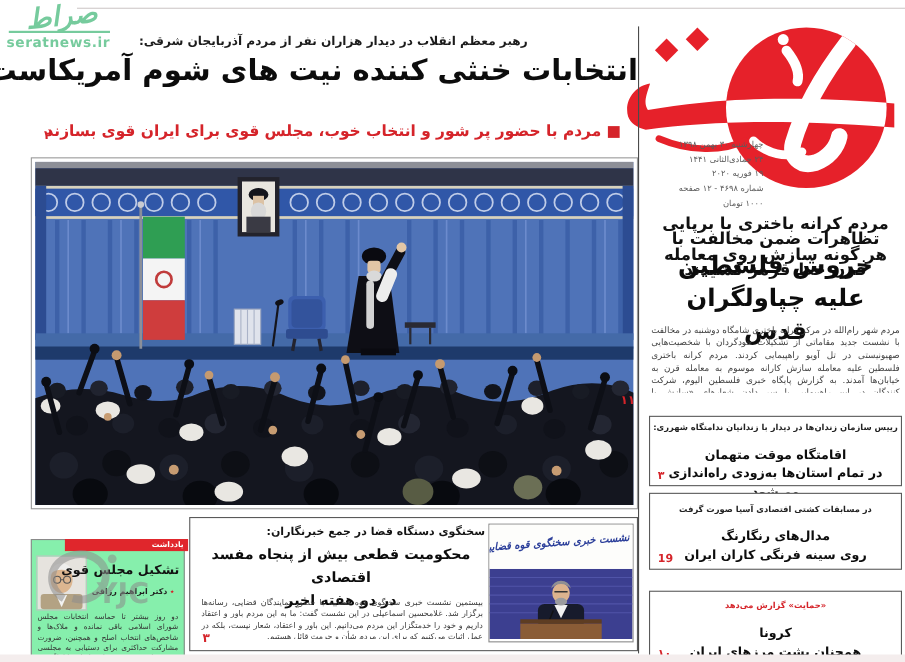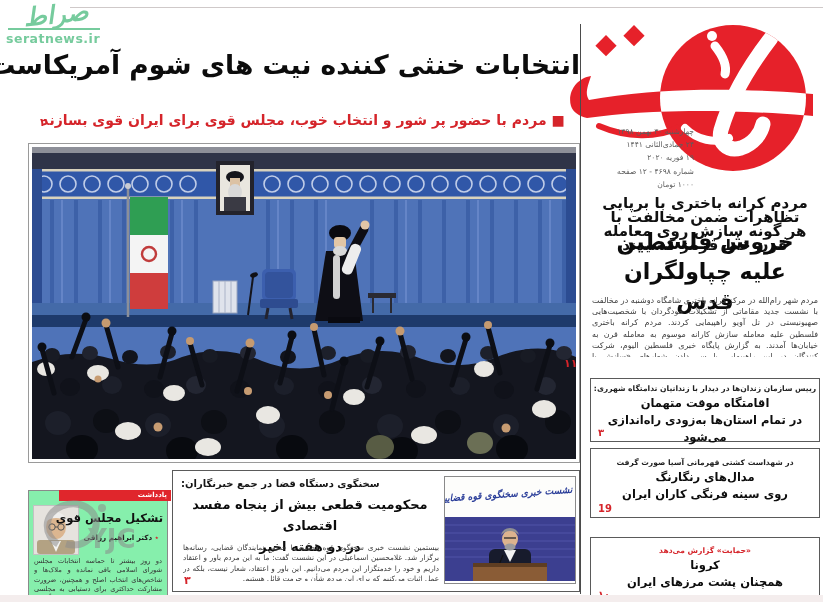--- a/index.html
+++ b/index.html
@@ -43,21 +43,21 @@
               color:#111;line-height:14px;}
   .pal-headline{left:592px;top:227px;width:226px;font-size:22px;font-weight:bold;
                 color:#0c0c0c;line-height:30px;}
   .pal-body{left:592px;top:295px;width:226px;height:62px;font-size:8px;color:#3d3d3d;
             line-height:11.2px;text-align:justify;overflow:hidden;}
   .pal-page{left:564px;top:357px;font-size:11px;font-weight:bold;color:#d5242a;}
 
   .rbox{left:590px;width:228px;border:1px solid #5a5a5a;background:#fff;}
   .rbox .k{margin-top:5px;font-size:7.6px;font-weight:bold;color:#222;}
   .rbox .k.red{color:#d5242a;}
-  .rbox .h{margin-top:2px;font-size:11.5px;font-weight:bold;color:#0d0d0d;line-height:17px;}
+  .rbox .h{margin-top:12px;font-size:11.5px;font-weight:bold;color:#0d0d0d;line-height:17px;}
   .rbox .pg{position:absolute;left:7px;bottom:3px;font-size:10px;font-weight:bold;color:#d5242a;}
   .rbox1{top:378px;height:62px;}
   .rbox2{top:448px;height:68px;}
   .rbox3{top:537px;height:65px;}
 
   
   .notebox{left:28px;top:490px;width:138px;height:116px;border:1px solid #8a8a8a;background:#86efac;}
   .note-tab{position:absolute;top:-1px;right:-4px;width:112px;height:11px;background:#e0262c;}
   .note-tab span{position:absolute;right:4px;top:1px;font-size:7px;font-weight:bold;color:#fff;}
   .note-photo{position:absolute;left:4px;top:14px;width:44px;height:48px;border:1px solid #c2c2c2;}
@@ -65,21 +65,21 @@
                  font-weight:bold;color:#111;text-align:right;}
   .note-byline{position:absolute;left:50px;top:42px;width:84px;font-size:7.2px;
                font-weight:bold;color:#222;text-align:center;}
   .note-body{position:absolute;left:5px;top:66px;width:128px;height:40px;font-size:6.7px;
              color:#333;line-height:9.3px;text-align:justify;overflow:hidden;}
   .note-page{position:absolute;left:5px;bottom:2px;font-size:10px;font-weight:bold;color:#d5242a;}
 
   
   .judbox{left:172px;top:470px;width:406px;height:120px;border:1px solid #5a5a5a;background:#fff;}
   .jud-kicker{position:absolute;left:8px;top:7px;width:260px;font-size:10px;font-weight:bold;
-              color:#151515;text-align:left;}
+              color:#151515;text-align:right;}
   .jud-headline{position:absolute;left:4px;top:23px;width:266px;font-size:13px;font-weight:bold;
                 color:#0c0c0c;line-height:21px;text-align:center;}
   .jud-body{position:absolute;left:10px;top:72px;width:256px;height:38px;font-size:7.3px;
             color:#3a3a3a;line-height:10.3px;text-align:justify;overflow:hidden;}
   .jud-page{position:absolute;left:11px;bottom:4px;font-size:11px;font-weight:bold;color:#d5242a;}
   .jud-photo{position:absolute;left:271px;top:5px;width:130px;height:106px;border:1px solid #8a8a8a;
              background:#fff;}
   .jud-caption{height:40px;background:#fdfdfb;position:relative;overflow:hidden;}
   .jud-caption span{position:absolute;left:0;top:11px;width:130px;text-align:center;
       font-size:9.5px;font-weight:bold;font-style:italic;color:#2c3f9a;
@@ -133,20 +133,21 @@
   <div class="abs date-block rtl">
     <div>چهارشنبه ۳۰ بهمن ۱۳۹۸</div>
     <div>۲۴ جمادی‌الثانی ۱۴۴۱</div>
     <div>۱۹ فوریه ۲۰۲۰</div>
     <div>شماره ۴۶۹۸ - ۱۲ صفحه</div>
     <div>۱۰۰۰ تومان</div>
   </div>
 
   <div class="abs vdivider"></div>
 
+  <div class="abs lead-kicker rtl center nowrap">رهبر معظم انقلاب در دیدار هزاران نفر از مردم آذربایجان شرقی:</div>
   <div class="abs lead-headline rtl center nowrap">انتخابات خنثی کننده نیت های شوم آمریکاست</div>
   <div class="abs lead-subhead rtl center nowrap">
     <span>■</span>
     <span>مردم با حضور پر شور و انتخاب خوب، مجلس قوی برای ایران قوی بسازند</span>
   </div>
   <div class="abs lead-page">۲</div>
 
   <div class="abs photo-frame">
     <svg viewBox="0 0 544 312" width="544" height="312">
       <rect width="544" height="312" fill="#4f73b8"></rect>
@@ -375,21 +376,21 @@
   <div class="abs pal-body rtl">مردم شهر رام‌الله در مرکز کرانه باختری شامگاه دوشنبه در مخالفت با نشست جدید مقاماتی از تشکیلات خودگردان با شخصیت‌هایی صهیونیستی در تل آویو راهپیمایی کردند. مردم کرانه باختری فلسطین علیه معامله سازش کارانه موسوم به معامله قرن به خیابان‌ها آمدند. به گزارش پایگاه خبری فلسطین الیوم، شرکت کنندگان در این راهپیمایی با سر دادن شعارهای «سازش با اشغالگران خیانت به خون شهداست» و «سازش موافقت با معامله قرن است» مخالفت خود را با چنین دیدارهایی...</div>
   <div class="abs pal-page">۱۱</div>
 
   <div class="abs rbox rbox1 center">
     <div class="k rtl">رییس سازمان زندان‌ها در دیدار با زندانیان ندامتگاه شهرری:</div>
     <div class="h rtl preline">اقامتگاه موقت متهمان
 در تمام استان‌ها به‌زودی راه‌اندازی می‌شود</div>
     <div class="pg">۳</div>
   </div>
   <div class="abs rbox rbox2 center">
-    <div class="k rtl" style="margin-top:9px">در شهداست کشتی قهرمانی آسیا صورت گرفت</div>
+    <div class="k rtl" style="margin-top:9px">در مسابقات کشتی اقتصادی آسیا صورت گرفت</div>
     <div class="h rtl preline">مدال‌های رنگارنگ
 روی سینه فرنگی کاران ایران</div>
     <div class="pg">19</div>
   </div>
   <div class="abs rbox rbox3 center">
     <div class="k red rtl" style="margin-top:8px">«حمایت» گزارش می‌دهد</div>
     <div class="h rtl preline">کرونا
 همچنان پشت مرزهای ایران</div>
     <div class="pg">۱۰</div>
   </div>

